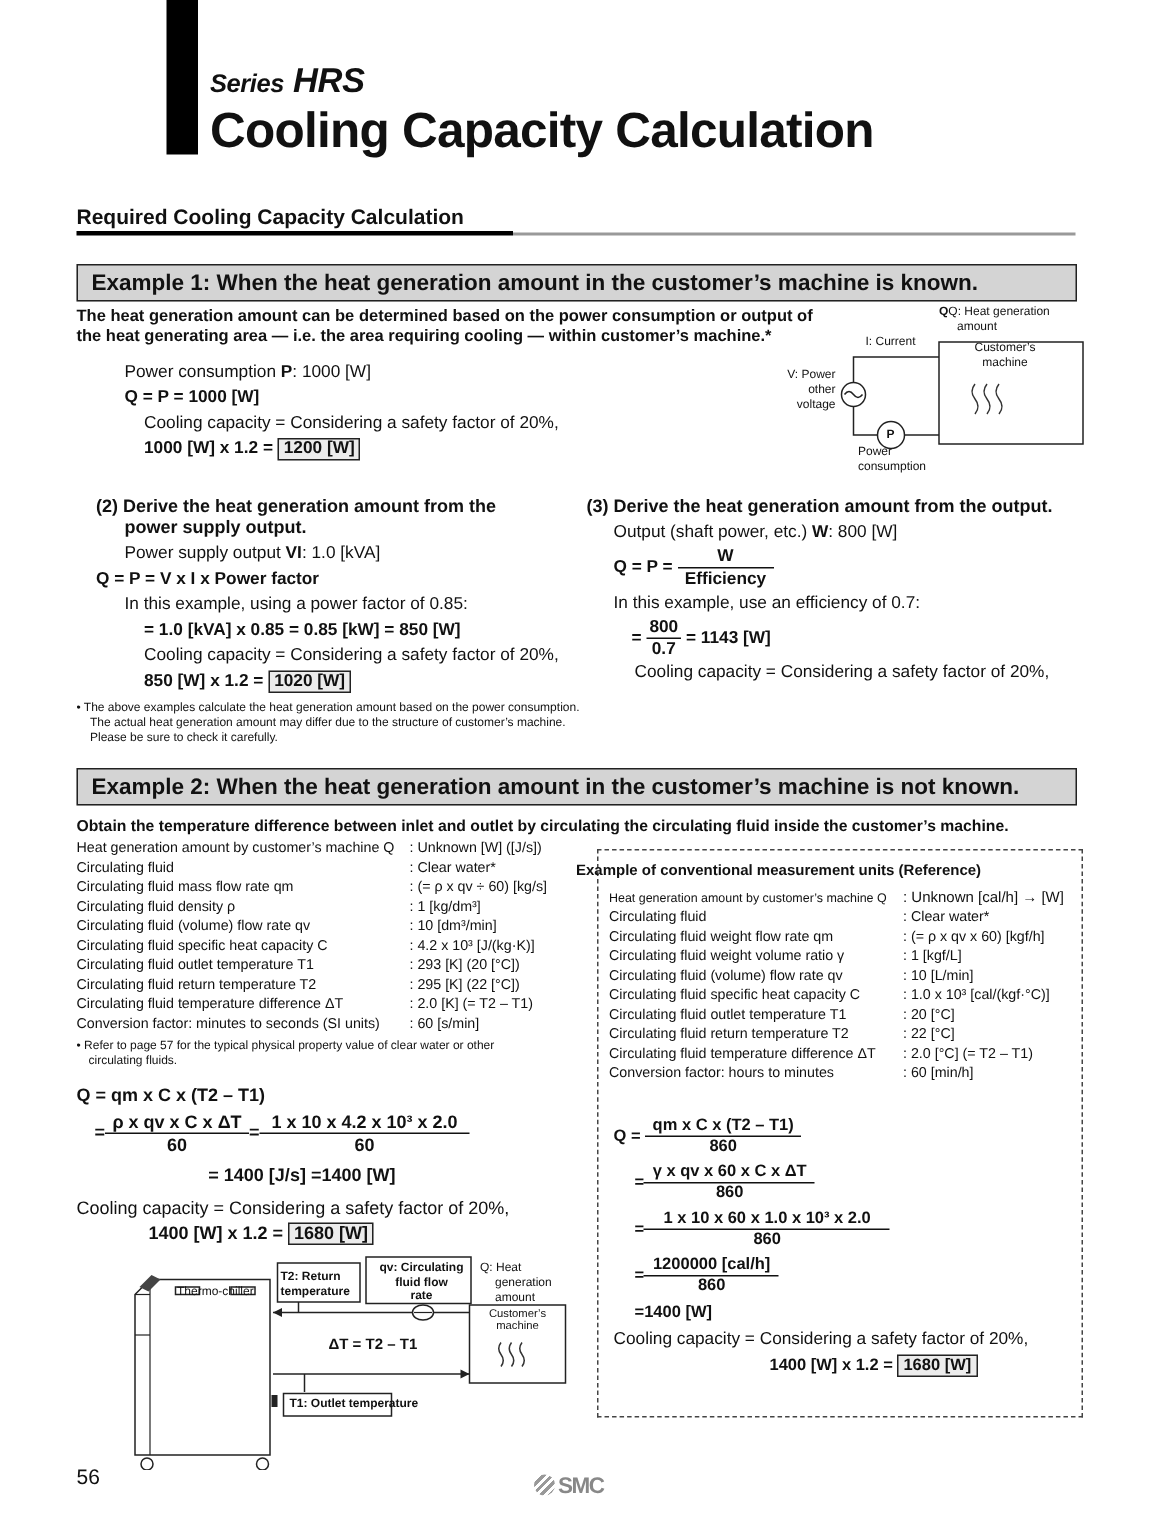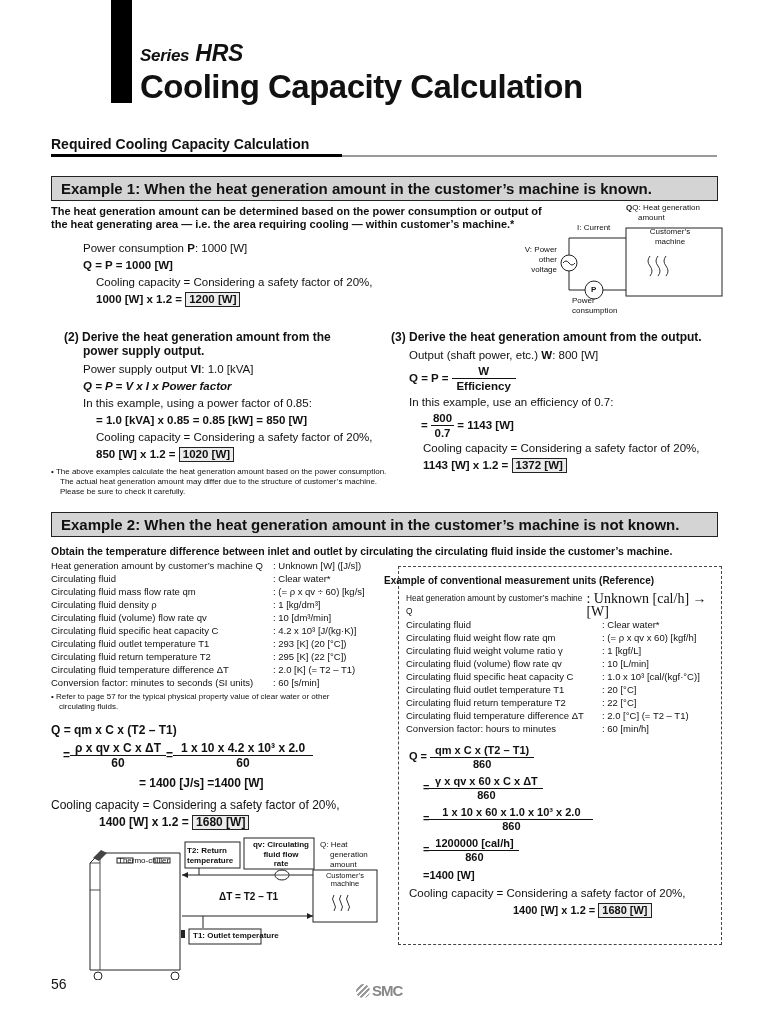--- a/index.html
+++ b/index.html
@@ -80,35 +80,34 @@
 <div class="abs t8 b" style="left:591px; top:285px;">P</div>
 <div class="abs t8" style="left:572px; top:296px;">
   <div>Power</div>
     <div>consumption</div>
 </div>
 
 <div class="abs txt" style="left:64px; top:330px; width:330px;">
   <div class="b t12">(2) Derive the heat generation amount from the</div>
   <div class="b t12" style="margin-left:19px;">power supply output.</div>
   <div style="margin-left:19px; margin-top:4px;"><span>Power supply output </span><b>VI</b><span>: 1.0 [kVA]</span></div>
-  <div class="b" style="margin-left:19px; margin-top:3px;font-style:italic;">Q = P = V x I x Power factor</div>
+  <div class="b" style="margin-top:3px;">Q = P = V x I x Power factor</div>
   <div style="margin-left:19px; margin-top:3px;">In this example, using a power factor of 0.85:</div>
   <div class="b" style="margin-left:32px; margin-top:3px;">= 1.0 [kVA] x 0.85 = 0.85 [kW] = 850 [W]</div>
   <div style="margin-left:32px; margin-top:3px;">Cooling capacity = Considering a safety factor of 20%,</div>
   <div class="b" style="margin-left:32px; margin-top:3px;"><span>850 [W] x 1.2 = </span><span class="boxed">1020 [W]</span></div>
 </div>
 
 <div class="abs txt" style="left:391px; top:330px; width:330px;">
   <div class="b t12">(3) Derive the heat generation amount from the output.</div>
   <div style="margin-left:18px; margin-top:4px;"><span>Output (shaft power, etc.) </span><b>W</b><span>: 800 [W]</span></div>
   <div class="b" style="margin-left:18px; margin-top:2px;"><span>Q = P = </span><span class="frac" style="min-width:64px;"><span class="num">W</span><span class="den">Efficiency</span></span></div>
   <div style="margin-left:18px; margin-top:2px;">In this example, use an efficiency of 0.7:</div>
   <div class="b" style="margin-left:30px; margin-top:2px;"><span>= </span><span class="frac"><span class="num">800</span><span class="den">0.7</span></span><span> = 1143 [W]</span></div>
   <div style="margin-left:32px; margin-top:1px;">Cooling capacity = Considering a safety factor of 20%,</div>
-  <div class="b" style="margin-left:32px; margin-top:3px;"><span>1143 [W] x 1.2 = </span><span class="boxed">1372 [W]</span></div>
 </div>
 
 <div class="abs t8" style="left:51px; top:467px; width:380px;">
   <div>• The above examples calculate the heat generation amount based on the power consumption.</div>
   <div style="margin-left:9px;">The actual heat generation amount may differ due to the structure of customer’s machine.</div>
   <div style="margin-left:9px;">Please be sure to check it carefully.</div>
 </div>
 
 <div class="abs ex-banner ex2-banner">Example 2: When the heat generation amount in the customer’s machine is not known.</div>
 <div class="abs t11 b" style="left:51px; top:545px; width:680px; font-size:10.5px;">Obtain the temperature difference between inlet and outlet by circulating the circulating fluid inside the customer’s machine.</div>
@@ -166,21 +165,21 @@
   <div style="margin-left:12px; margin-top:6px;text-align:center;">= 1400 [J/s] =1400 [W]</div>
   <div style="font-weight:normal; margin-top:8px;">Cooling capacity = Considering a safety factor of 20%,</div>
   <div style="margin-left:48px; margin-top:3px;"><span>1400 [W] x 1.2 = </span><span class="boxed">1680 [W]</span></div>
 </div>
 
 <div class="abs dashbox"></div>
 <div class="abs b" style="left:384px; top:575px; font-size:10px;">Example of conventional measurement units (Reference)</div>
 <div class="abs" style="left:406px; top:592px; width:315px; font-size:9.5px; line-height:13px;">
   <div class="row row2" style="font-size:8.3px;">
       <span class="k">Heat generation amount by customer’s machine Q</span>
-      <span style="font-size:14px;font-family:Liberation Serif, serif;">: Unknown [cal/h] → [W]</span>
+      <span style="font-size:10px;">: Unknown [cal/h] → [W]</span>
     </div>
   <div class="row row2">
       <span class="k">Circulating fluid</span>
       <span>: Clear water*</span>
     </div>
   <div class="row row2">
       <span class="k">Circulating fluid weight flow rate qm</span>
       <span>: (= ρ x qv x 60) [kgf/h]</span>
     </div>
   <div class="row row2">

